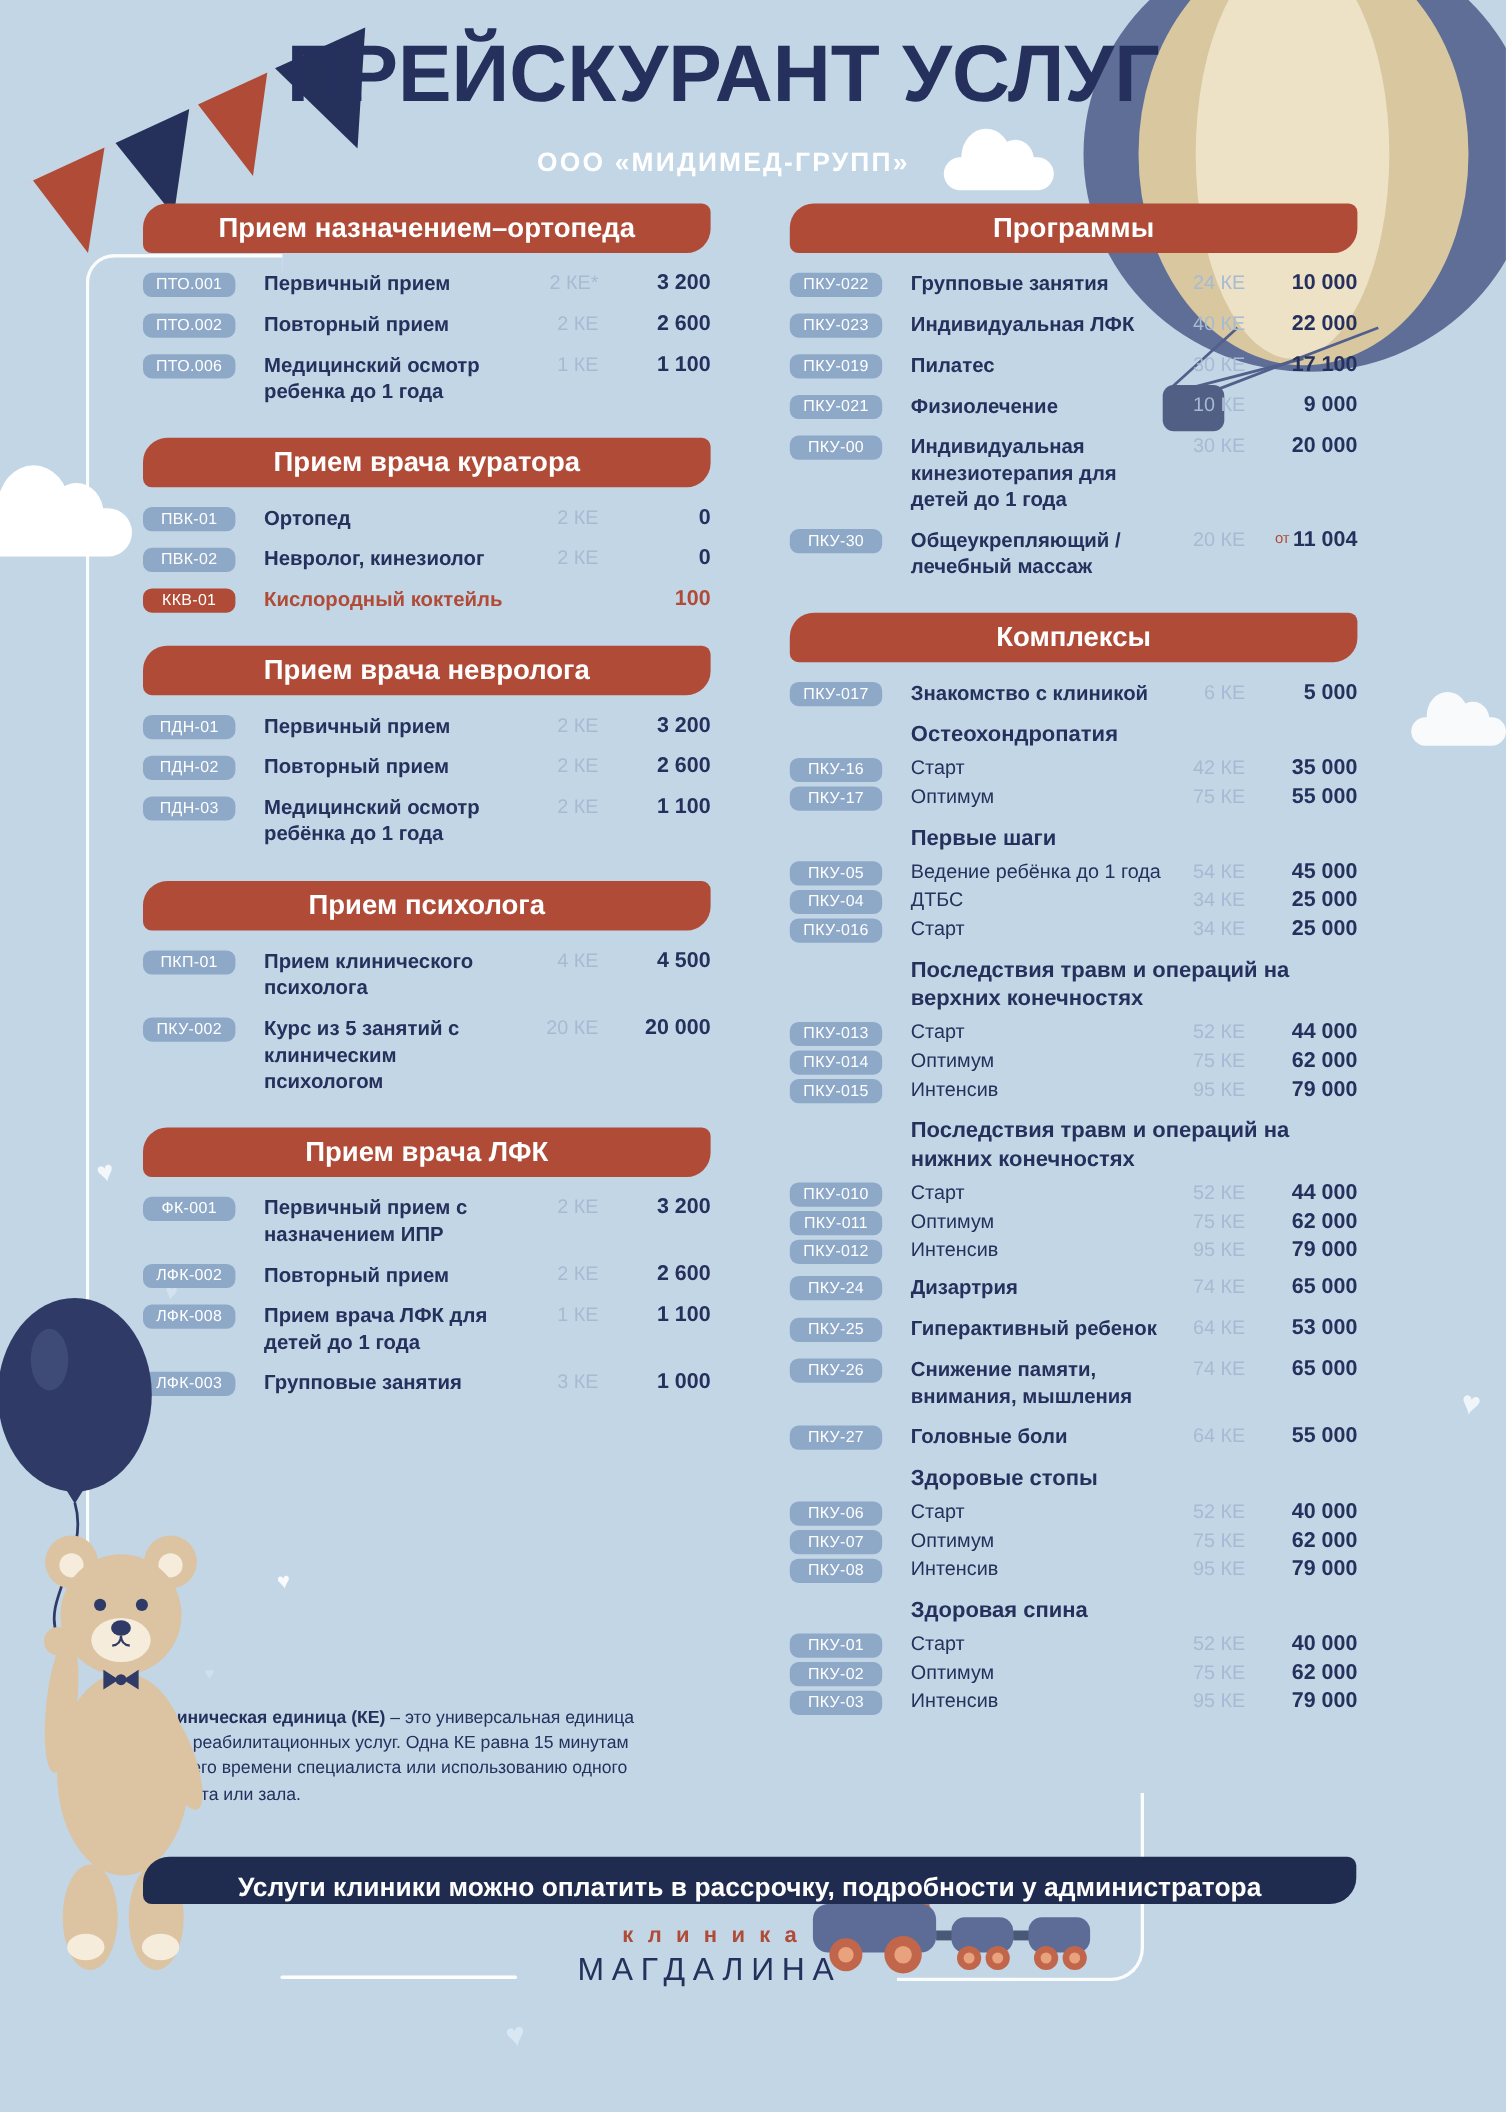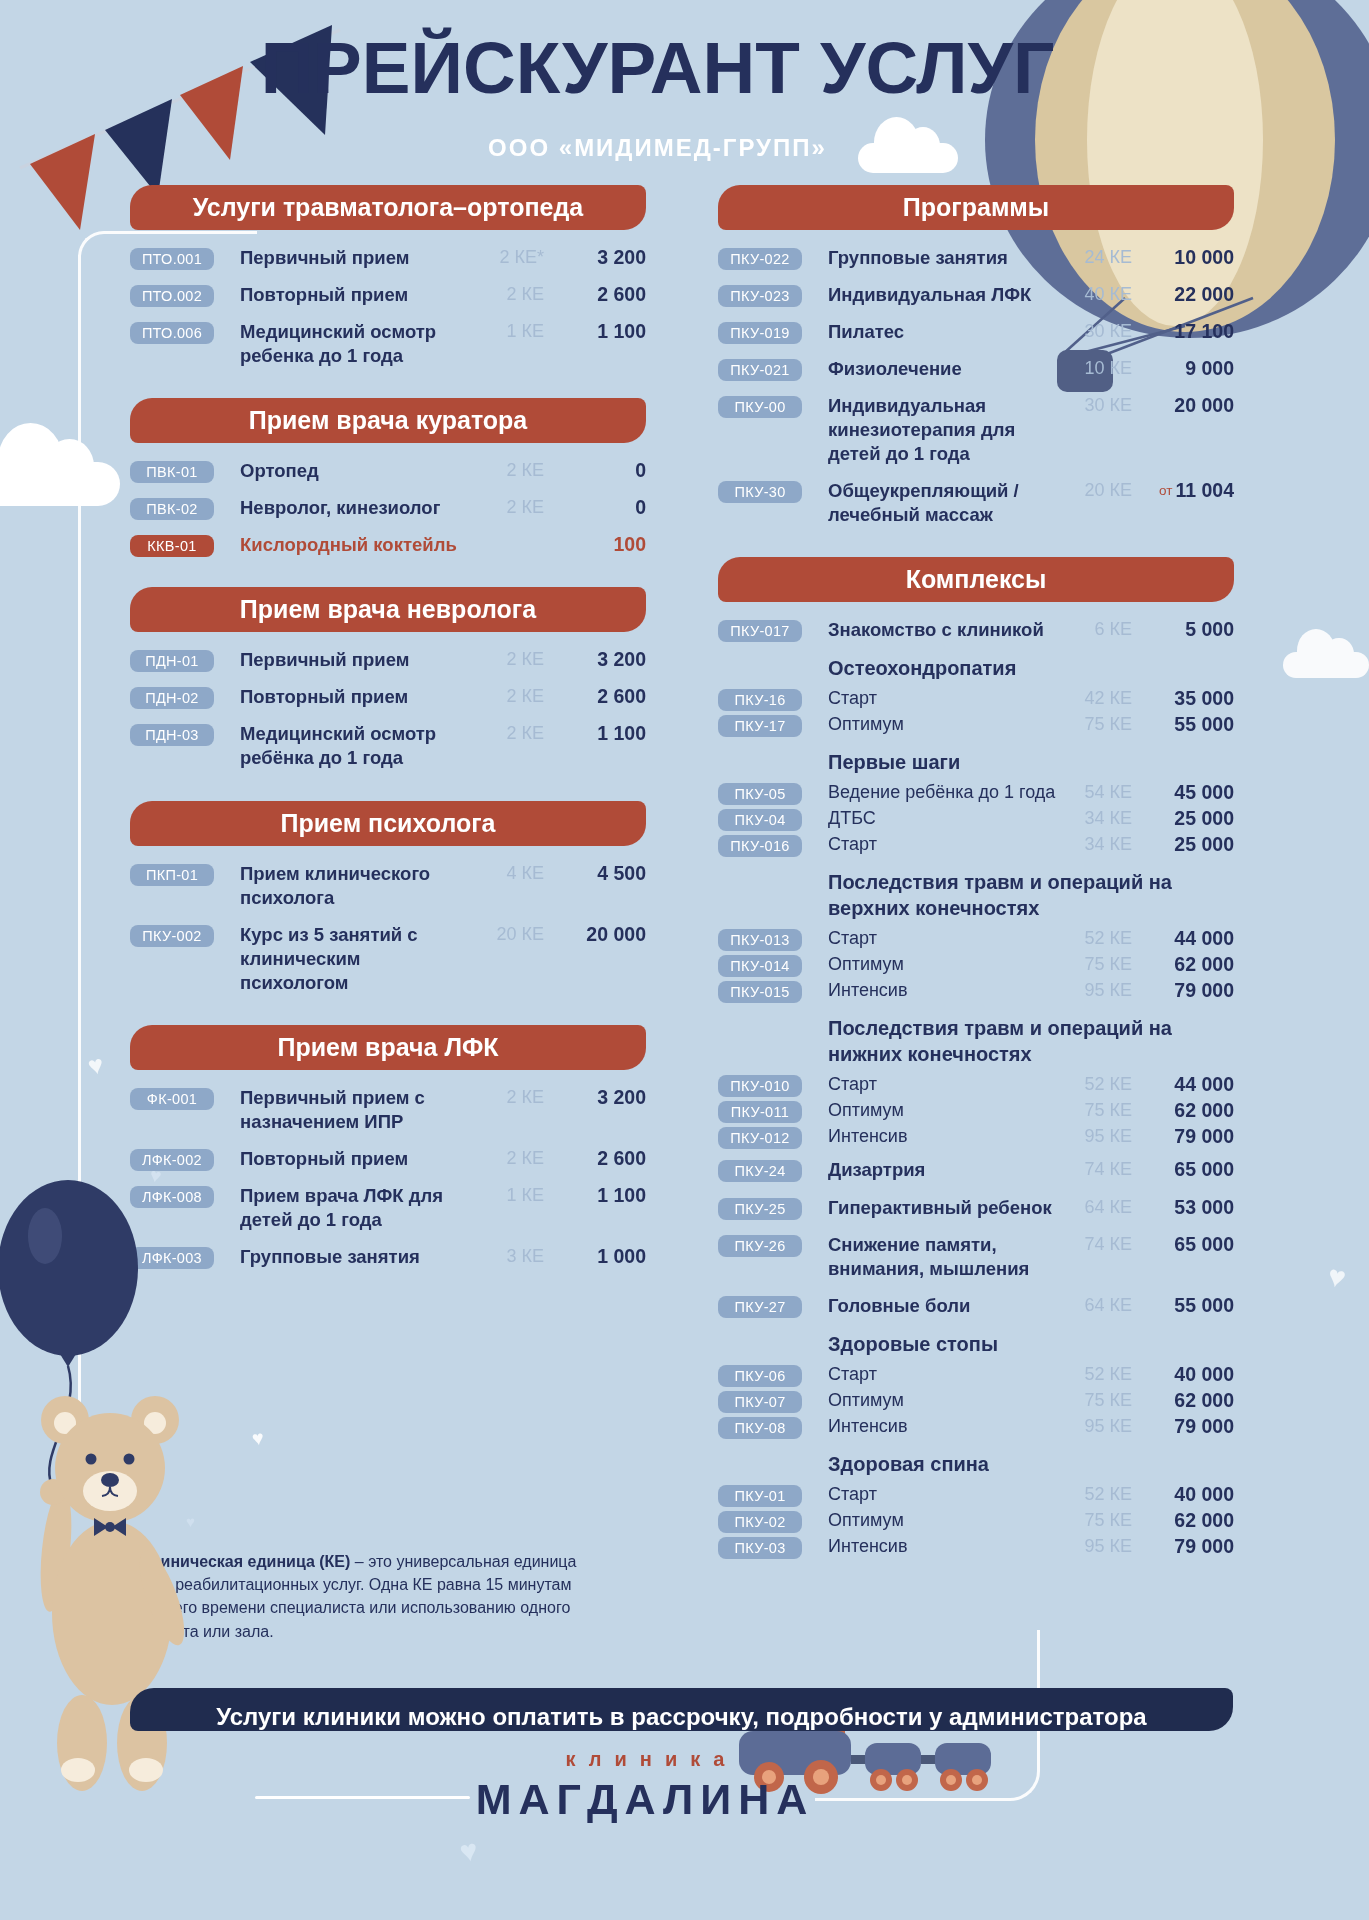--- a/index.html
+++ b/index.html
@@ -41,21 +41,21 @@
   .prefix{color:var(--red,#b04b38);font-size:13.5px;font-weight:normal;margin-right:3px;position:relative;top:-2px}
   .group-h{font-weight:bold;font-size:20px;line-height:1.3;color:var(--navy,#25305c);margin:12px 0 6px 110px}
   
   .footnote{position:absolute;left:130px;top:1550px;width:452px;font-size:16px;line-height:1.45;
     color:var(--navy,#25305c);z-index:3}
   .banner{position:absolute;left:130px;top:1688px;width:1103px;height:43px;background:var(--banner,#202c4f);
     border-radius:24px 8px 24px 8px;display:flex;align-items:flex-end;justify-content:center;
     color:#fff;font-weight:bold;font-size:24px;z-index:4}
   .logo{position:absolute;left:420px;top:1748px;width:450px;text-align:center;z-index:4}
   .logo-top{color:var(--red,#b04b38);letter-spacing:13px;font-size:20px;font-weight:bold;padding-left:13px;margin-bottom:4px}
-  .logo-main{color:var(--navy,#25305c);font-size:43px;letter-spacing:7px;font-weight:bold}
+  .logo-main{color:var(--navy,#25305c);font-size:29px;letter-spacing:7px;font-weight:normal}
   
   .deco{position:absolute;z-index:2}
   .bear{z-index:4}
   .cloud{position:absolute;background:#fff;border-radius:999px;z-index:2}
   .cloud::before,.cloud::after{content:"";position:absolute;background:inherit;border-radius:50%}
   .cloud::before{width:45%;height:170%;left:16%;bottom:18%}
   .cloud::after{width:34%;height:125%;right:18%;bottom:28%}
   .heart{position:absolute;z-index:2;line-height:1;user-select:none}
 </style>
 </head>
@@ -146,21 +146,21 @@
       <circle cx="216" cy="83" r="5" fill="#e8a27d"></circle>
     <circle cx="242" cy="83" r="11" fill="#c1664a"></circle>
       <circle cx="242" cy="83" r="5" fill="#e8a27d"></circle>
   </svg>
 
   <h1 class="title">ПРЕЙСКУРАНТ УСЛУГ</h1>
   <div class="subtitle">ООО «МИДИМЕД-ГРУПП»</div>
 
   <div class="col left" id="col-left">
       <section class="section">
-        <div class="sec-header"><span>Услуги травматолога–ортопеда</span></div>
+        <div class="sec-header"><span>Прием назначением–ортопеда</span></div>
         <div class="row">
           <div class="badge-cell"><span class="badge">ПТО.001</span></div>
           <div class="name">Первичный прием</div>
           <div class="ke">2 КЕ*</div>
           <div class="price"><span>3 200</span></div>
         </div>
         <div class="row">
           <div class="badge-cell"><span class="badge">ПТО.002</span></div>
           <div class="name">Повторный прием</div>
           <div class="ke">2 КЕ</div>

